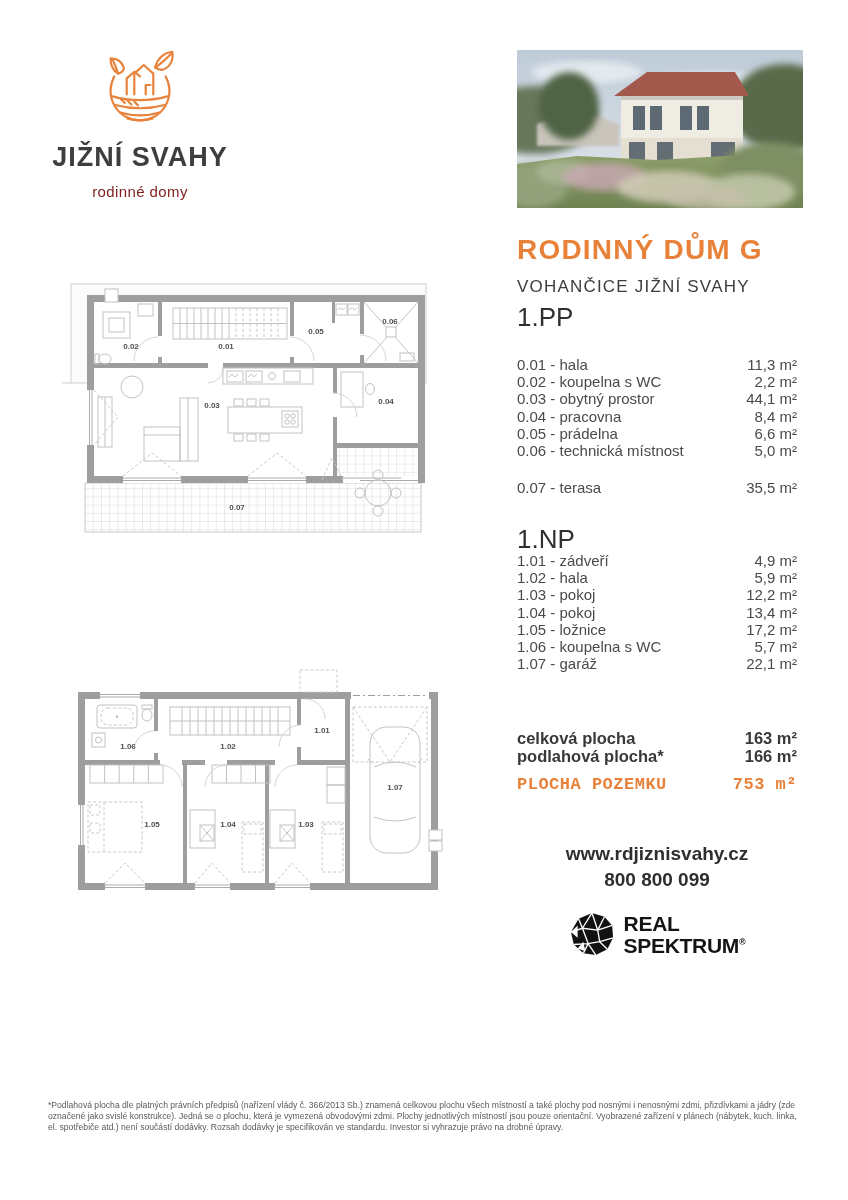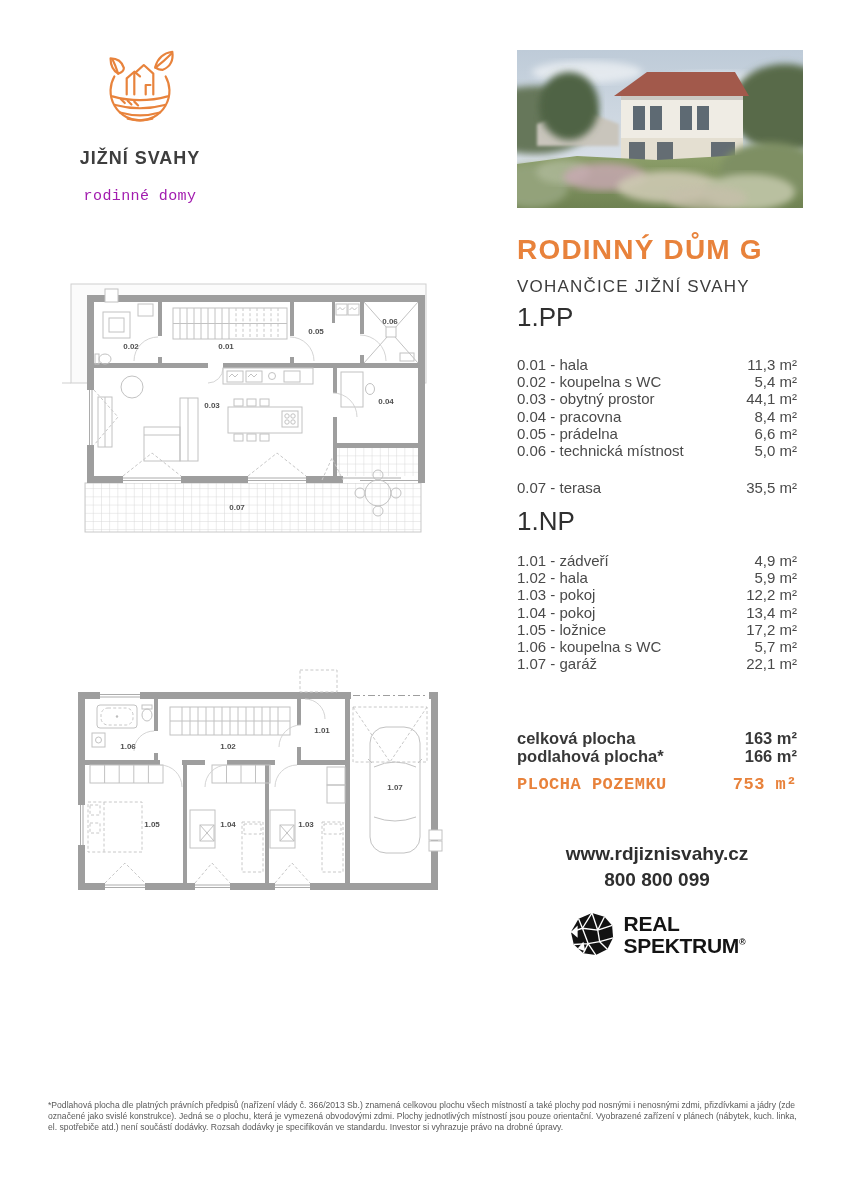--- a/index.html
+++ b/index.html
@@ -1,31 +1,31 @@
 <!DOCTYPE html>
 <html><head>
 <meta charset="utf-8">
 <style>
   html,body{margin:0;padding:0;background:#ffffff;}
   .page{position:relative;width:848px;height:1200px;background:#fff;font-family:"Liberation Sans",sans-serif;overflow:hidden;}
 
   
   .brand{position:absolute;left:38px;top:44px;width:204px;text-align:center;}
-  .brand-name{font-size:18px;font-weight:700;color:#3E3E3E;letter-spacing:1px;margin-top:18px;}
-  .brand-tagline{font-size:15px;color:#a21caf;letter-spacing:.4px;margin-top:19px;font-family:Liberation Mono, monospace;}
+  .brand-name{font-size:27px;font-weight:700;color:#3E3E3E;letter-spacing:1px;margin-top:12px;}
+  .brand-tagline{font-size:15px;color:#7f1d1d;letter-spacing:.4px;margin-top:10px;}
 
   
   .photo{position:absolute;left:517px;top:50px;width:286px;height:158px;}
 
   
   .rc{position:absolute;left:517px;width:280px;}
   .title{top:234px;font-size:28px;font-weight:800;color:#E8823B;letter-spacing:1.2px;white-space:nowrap;}
   .location{top:277px;font-size:17px;font-weight:500;color:#3D3D3D;letter-spacing:1.2px;white-space:nowrap;}
   .floor-name{font-size:26px;font-weight:500;color:#2F2F2F;}
-  .fn-pp{top:302px;} .fn-np{top:506px;}
+  .fn-pp{top:302px;} .fn-np{top:524px;}
   .rooms{font-size:15px;font-weight:500;color:#4A4A4A;}
   .rooms-pp{top:356px;} .row-terrace{top:479px;} .rooms-np{top:552px;}
   .rrow{display:flex;justify-content:space-between;line-height:17.2px;}
   .totals{top:730px;font-size:16.5px;font-weight:700;color:#383838;}
   .totals .rrow{line-height:17.8px;}
   .highlight{top:776px;font-size:17px;font-weight:700;color:#E8823B;letter-spacing:.5px;font-family:Liberation Mono, monospace;}
   .website{top:843px;text-align:center;font-size:19px;font-weight:700;color:#2E2E2E;}
   .phone{top:869px;text-align:center;font-size:19px;font-weight:700;color:#2E2E2E;}
   .agency{top:911px;display:flex;justify-content:center;align-items:center;gap:9px;}
   .agency-text{font-size:21px;font-weight:700;color:#141414;line-height:19px;letter-spacing:-.3px;}
@@ -125,21 +125,21 @@
   <div class="rc title">RODINNÝ DŮM G</div>
 
   <div class="rc floor-name fn-pp">1.PP</div>
   <div class="rc rooms rooms-pp">
     <div class="rrow">
         <span>0.01 - hala</span>
         <span>11,3 m²</span>
       </div>
     <div class="rrow">
         <span>0.02 - koupelna s WC</span>
-        <span>5,4 m²</span>
+        <span>2,2 m²</span>
       </div>
     <div class="rrow">
         <span>0.03 - obytný prostor</span>
         <span>44,1 m²</span>
       </div>
     <div class="rrow">
         <span>0.04 - pracovna</span>
         <span>8,4 m²</span>
       </div>
     <div class="rrow">

